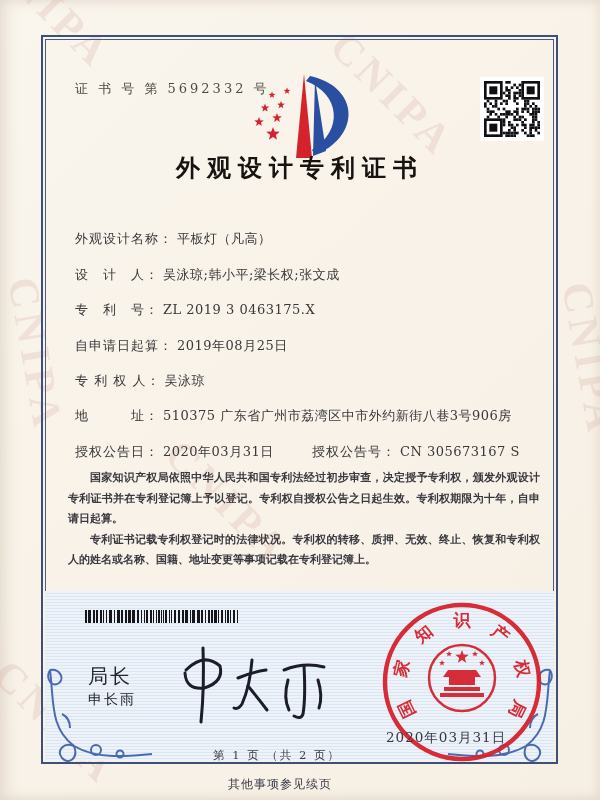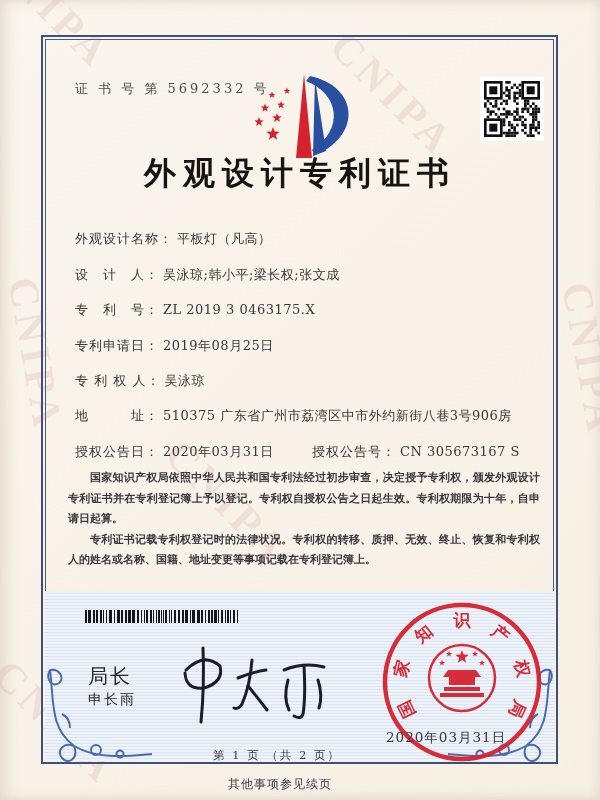--- a/index.html
+++ b/index.html
@@ -11,21 +11,21 @@
   }
   .wm{
     position:absolute;font-family:"Liberation Serif",serif;font-weight:bold;
     font-size:42px;letter-spacing:5px;color:rgba(206,150,138,.20);
     white-space:nowrap;pointer-events:none;user-select:none;
   }
   .frame{position:absolute;left:41px;top:35px;width:513px;height:725px;border:2px solid #3e5078;}
   .frame-inner{position:absolute;left:2px;top:2px;right:2px;bottom:2px;border:1px solid #4a5c86;}
   .cert-number{position:absolute;left:75px;top:80px;font-size:13px;letter-spacing:3px;color:#4d4a45;}
   .title{position:absolute;left:0;top:152px;width:600px;text-align:center;
-    font-size:32px;font-weight:bold;letter-spacing:7px;color:#171310;font-family:Liberation Mono, monospace;}
+    font-size:24px;font-weight:bold;letter-spacing:7px;color:#171310;font-family:Liberation Mono, monospace;}
   .field-row{position:absolute;left:75px;font-size:13px;color:#39383a;white-space:nowrap;}
   .field-row .lbl{letter-spacing:1px;}
   .field-row .val{margin-left:4px;letter-spacing:.5px;}
   .grant-no{position:absolute;left:312px;}
   .body-text{position:absolute;left:68px;top:468px;width:472px;
     font-size:11px;line-height:20.5px;color:#39383f;text-align:justify;font-weight:bold;}
   .body-text p{margin:0;text-indent:2em;}
   .band{position:absolute;left:45px;top:591px;width:509px;height:170px;
     background:repeating-linear-gradient(180deg,#eef3fa 0px,#eef3fa 2px,#dce6f3 2px,#dce6f3 3px);}
   .barcode{position:absolute;left:85px;top:610px;}
@@ -246,21 +246,21 @@
   <div class="field-row" style="top:266px;">
     <span class="lbl">设　计　人：</span><span class="val">吴泳琼;韩小平;梁长权;张文成</span>
   </div>
   <div class="field-row" style="top:230px;">
     <span class="lbl">外观设计名称：</span><span class="val">平板灯（凡高）</span>
   </div>
   <div class="field-row" style="top:301px;">
     <span class="lbl">专　利　号：</span><span class="val">ZL 2019 3 0463175.X</span>
   </div>
   <div class="field-row" style="top:337px;">
-    <span class="lbl">专利申请日：</span><span class="val">2019年08月25日</span>
+    <span class="lbl">自申请日起算：</span><span class="val">2019年08月25日</span>
   </div>
   <div class="field-row" style="top:372px;">
     <span class="lbl">专 利 权 人：</span><span class="val">吴泳琼</span>
   </div>
   <div class="field-row" style="top:407px;">
     <span class="lbl">地　　　址：</span><span class="val">510375 广东省广州市荔湾区中市外约新街八巷3号906房</span>
   </div>
   <div class="field-row" style="top:443px;">
     <span class="lbl">授权公告日：</span><span class="val">2020年03月31日</span>
   </div>

